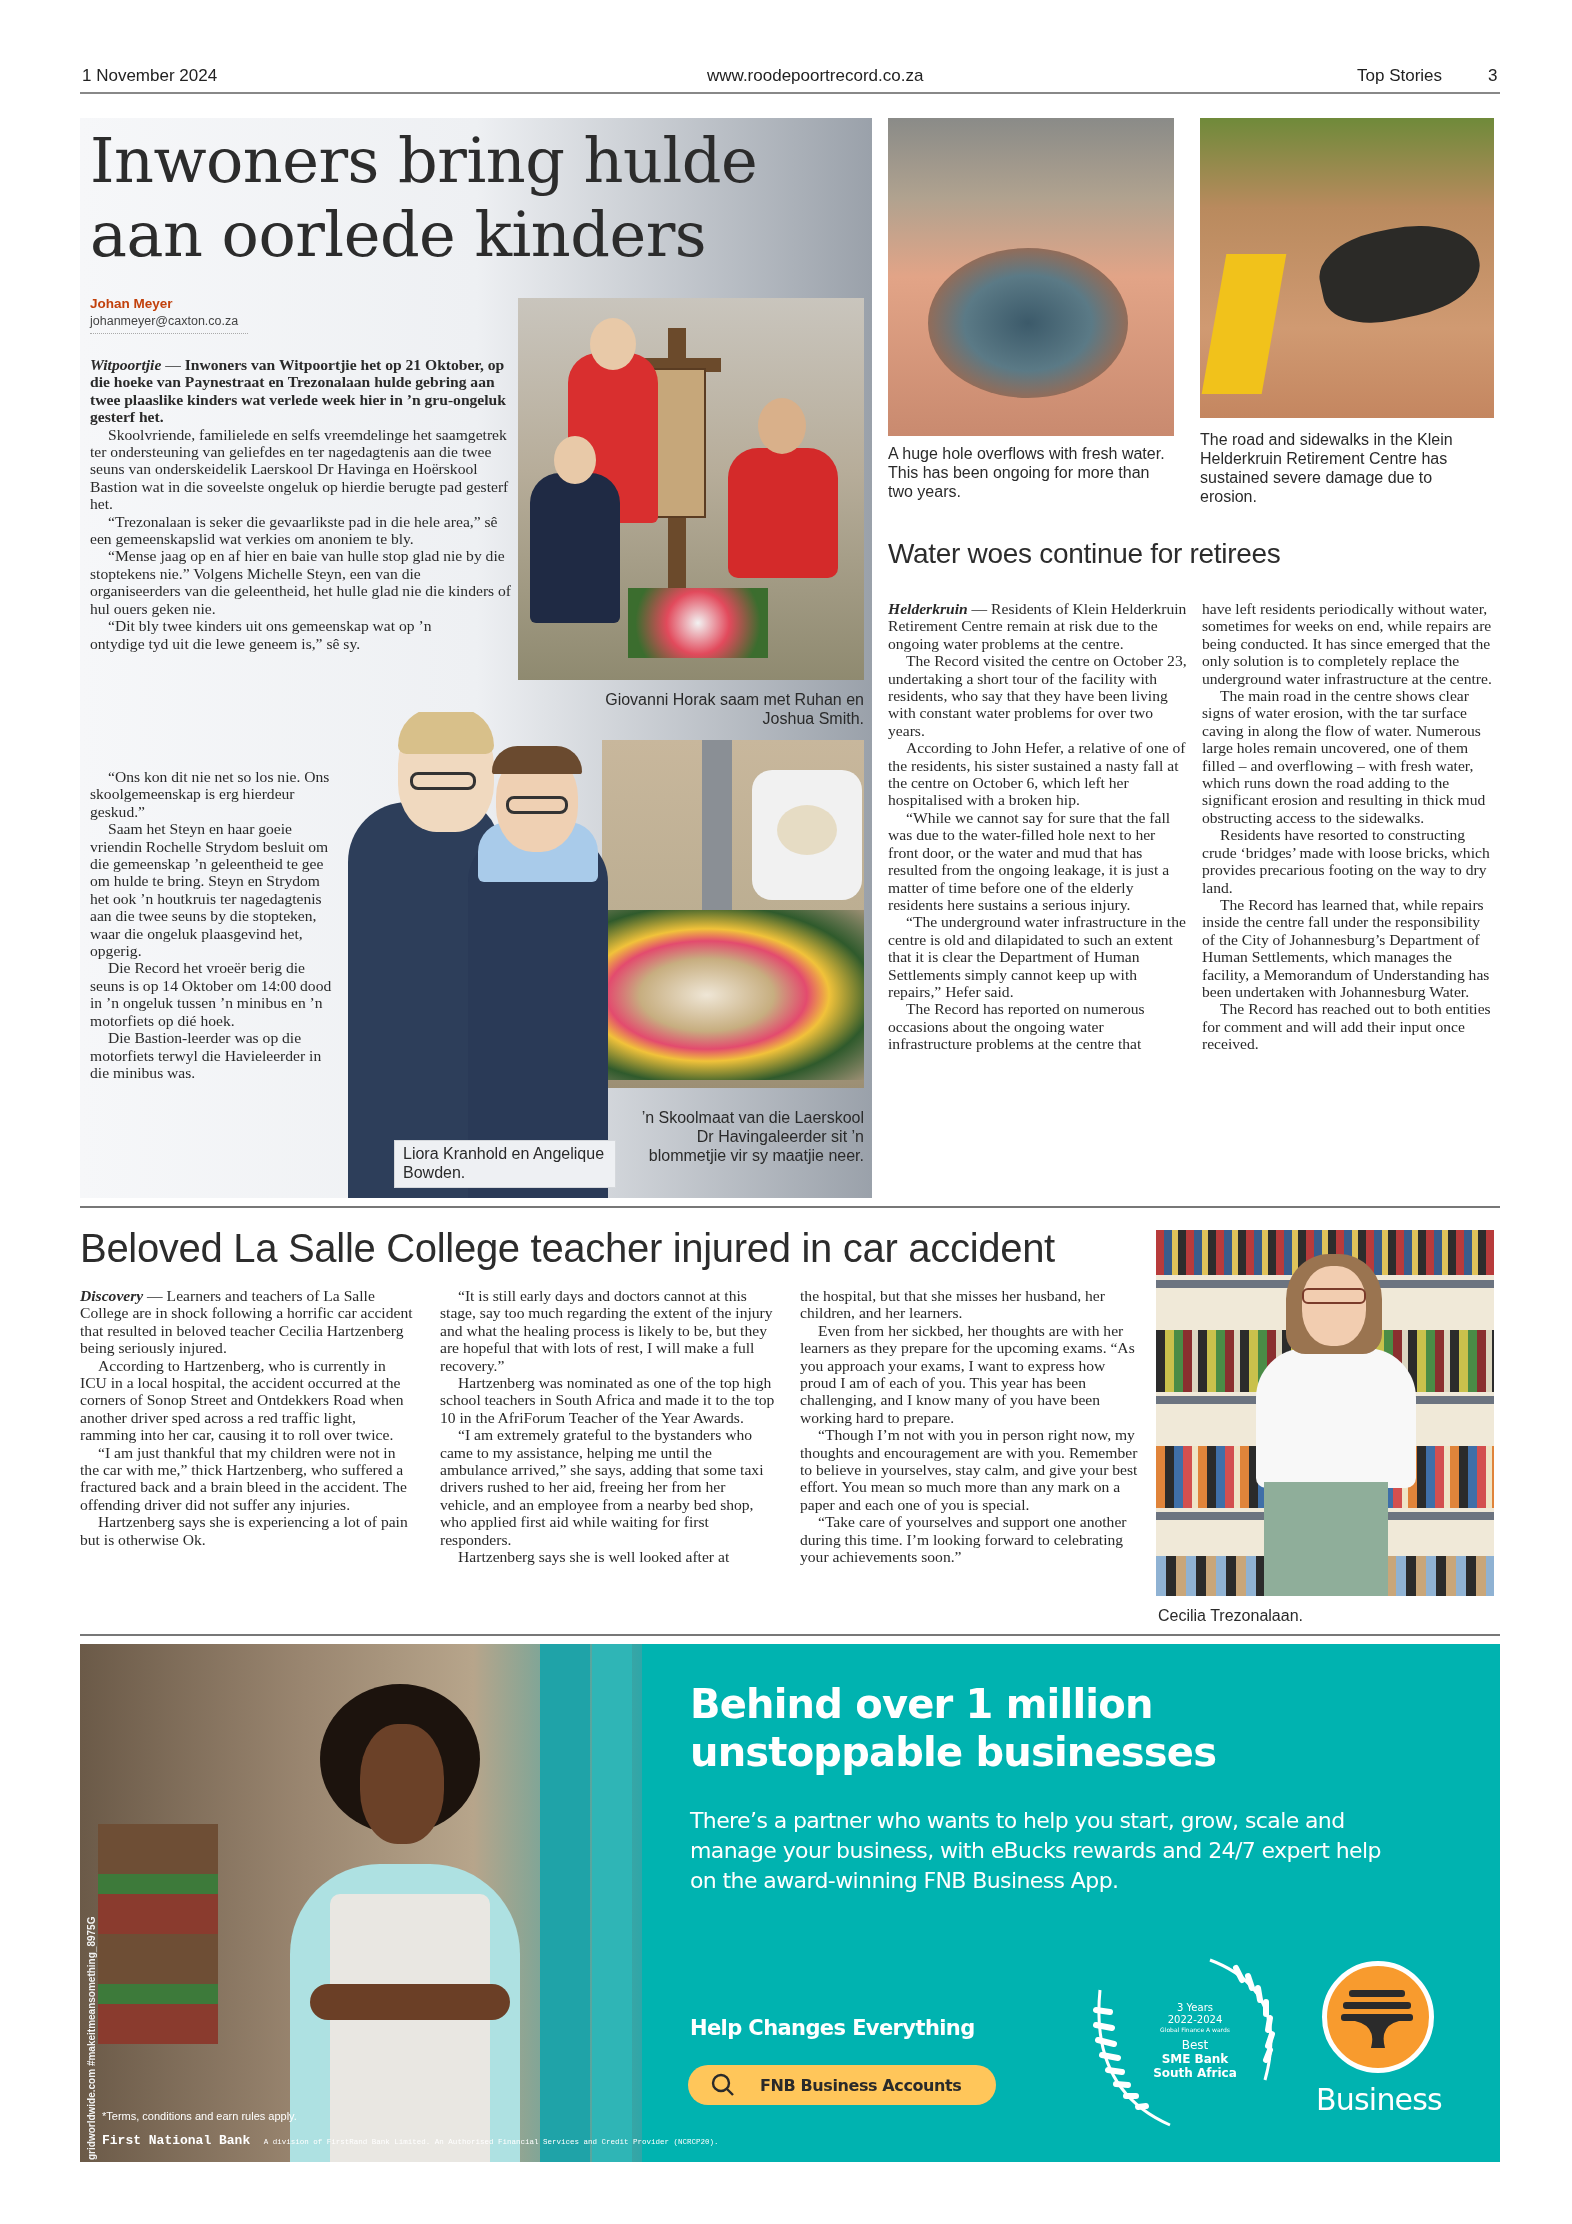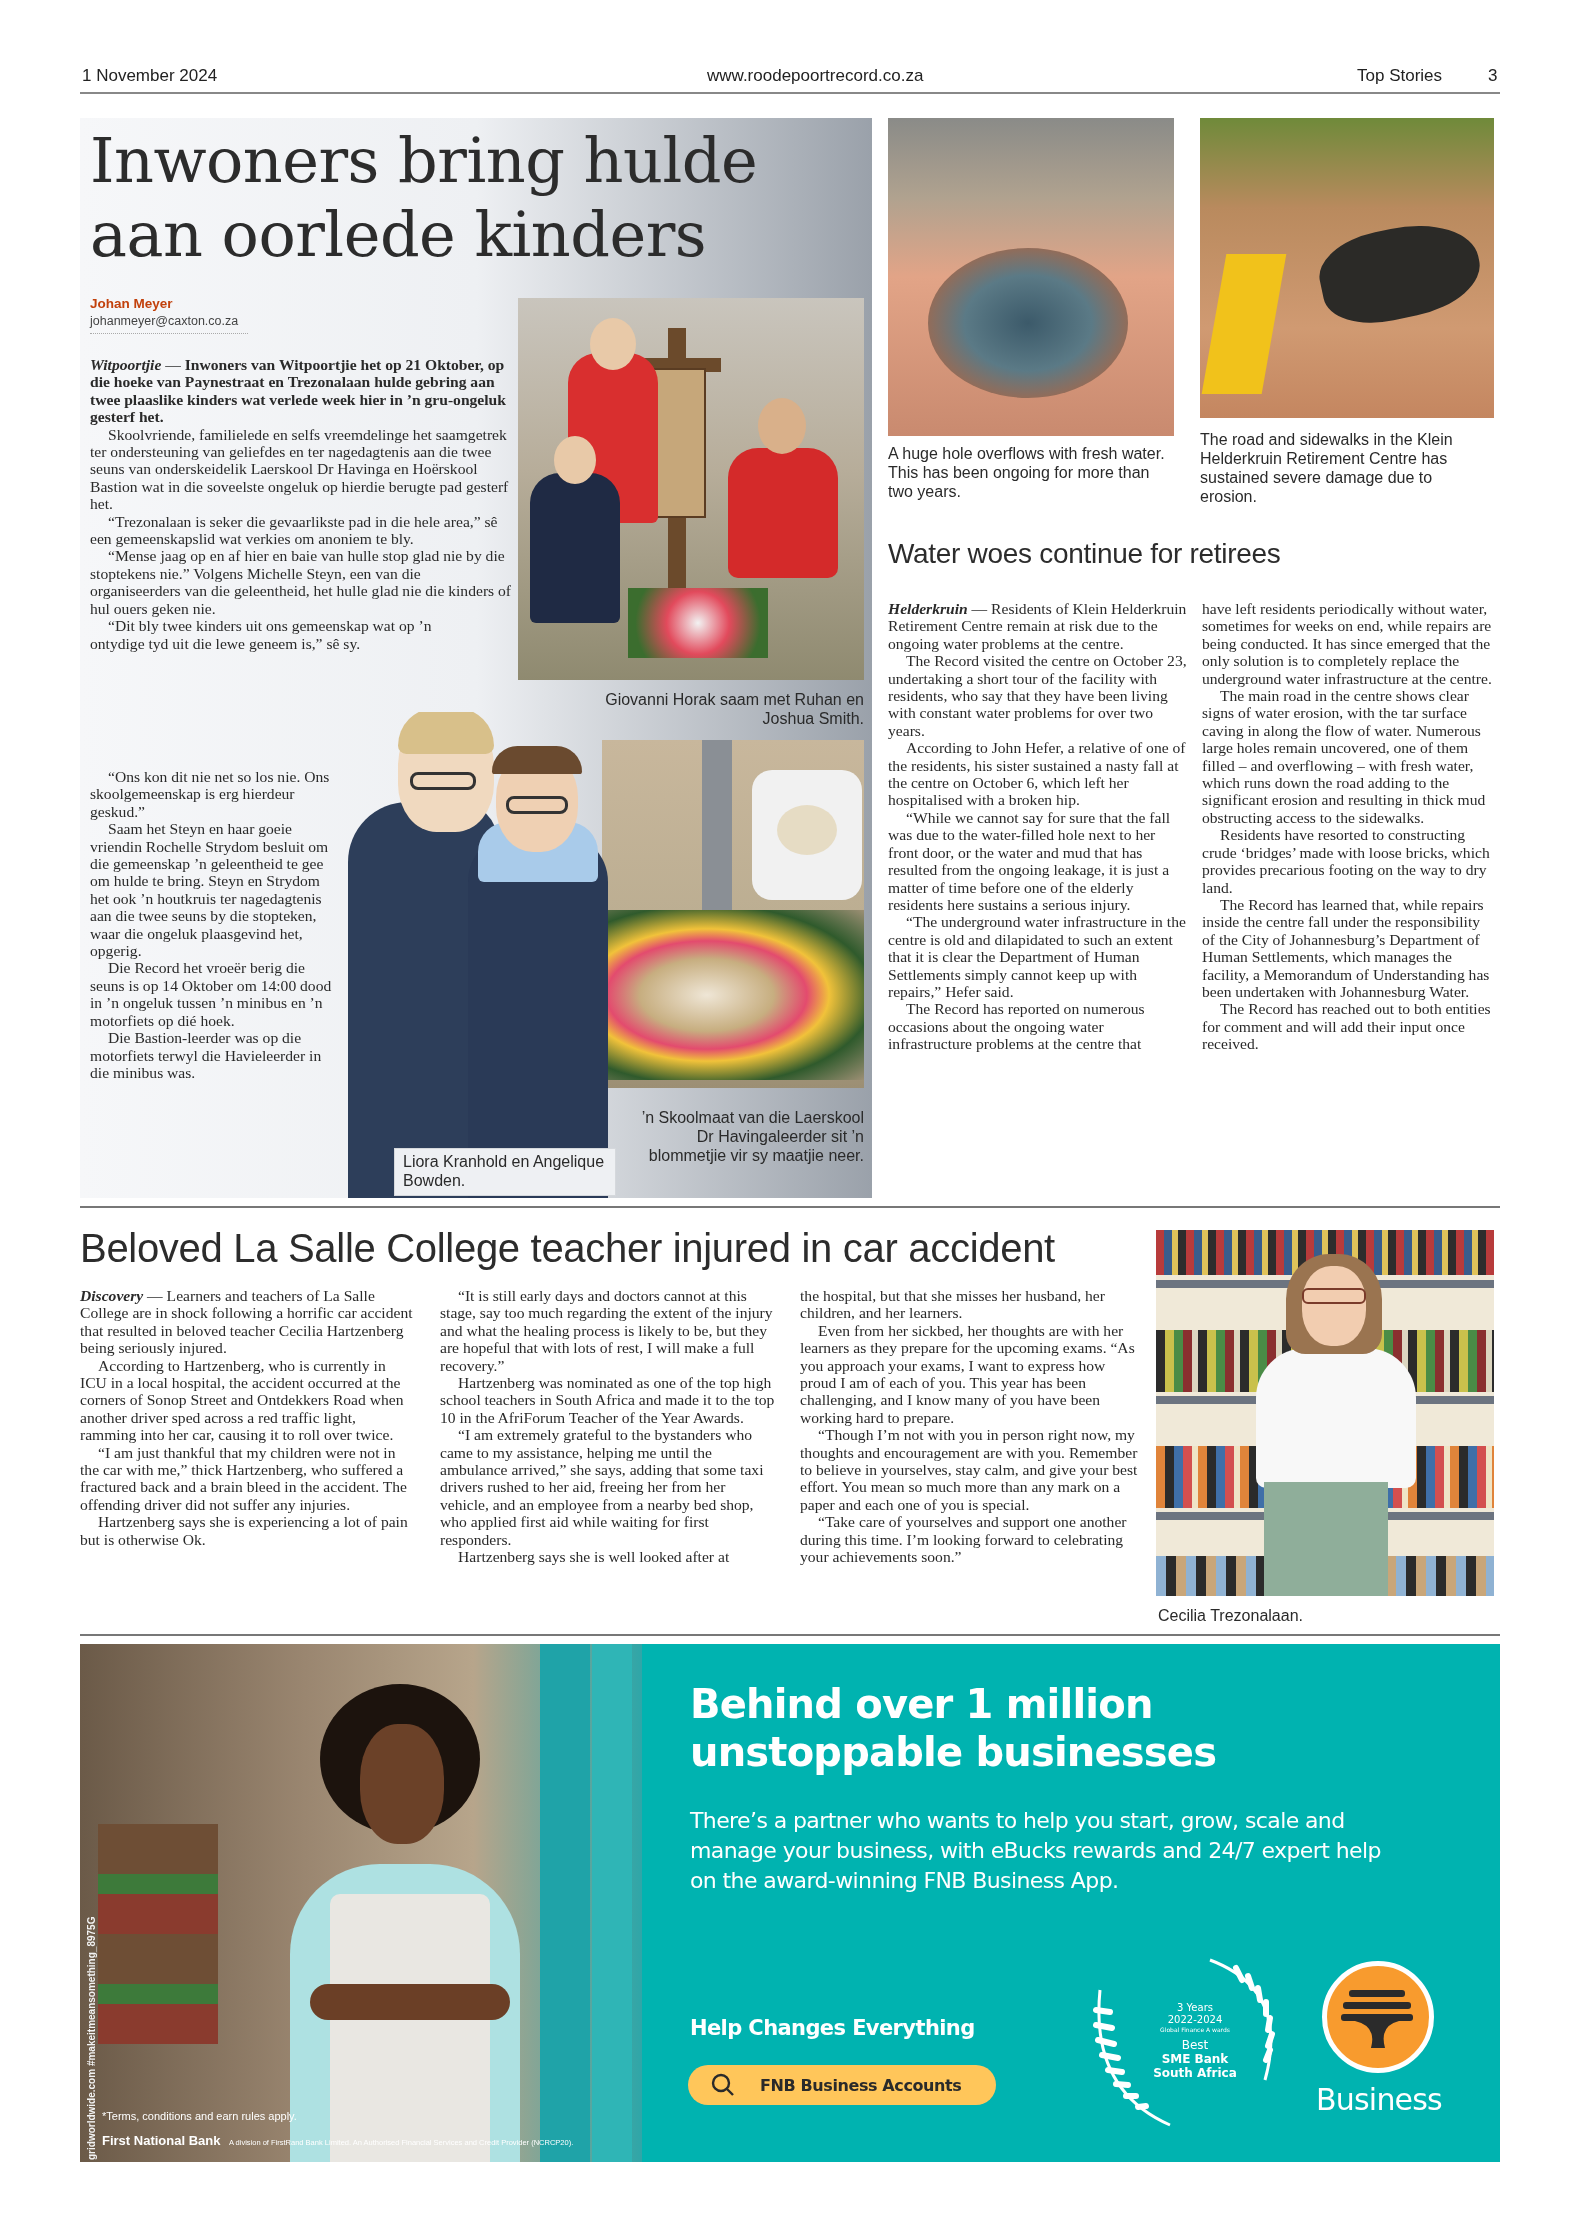--- a/index.html
+++ b/index.html
@@ -75,21 +75,21 @@
   <div class="abs" style="left:20px; top:90px; width:150px; height:400px; background:#2d3e5a; border-radius:60px 40px 0 0;"></div>
   <div class="abs" style="left:70px; top:0; width:96px; height:120px; background:#f0d9bf; border-radius:45% 45% 40% 40%;"></div>
   <div class="abs" style="left:70px; top:-4px; width:96px; height:46px; background:#d8c08a; border-radius:45px 45px 10px 10px;"></div>
   <div class="abs" style="left:140px; top:120px; width:140px; height:370px; background:#2a3a57; border-radius:50px 50px 0 0;"></div>
   <div class="abs" style="left:150px; top:110px; width:120px; height:60px; background:#a9cbea; border-radius:30px 30px 6px 6px;"></div>
   <div class="abs" style="left:168px; top:40px; width:82px; height:100px; background:#efd0b3; border-radius:45%;"></div>
   <div class="abs" style="left:164px; top:34px; width:90px; height:28px; background:#6a4a2f; border-radius:40px 40px 4px 4px;"></div>
   <div class="abs" style="left:178px; top:84px; width:62px; height:18px; border:3px solid #333; border-radius:8px;"></div>
   <div class="abs" style="left:82px; top:60px; width:66px; height:18px; border:3px solid #333; border-radius:8px;"></div>
 </div>
-<div class="abs caption" style="left:394px; top:1140px; width:222px; height:48px; background:#eef0f3; border:1px solid #d5d8dc; padding:3px 8px;margin-top:8px;">Liora Kranhold en Angelique Bowden.</div>
+<div class="abs caption" style="left:394px; top:1140px; width:222px; height:48px; background:#eef0f3; border:1px solid #d5d8dc; padding:3px 8px;">Liora Kranhold en Angelique Bowden.</div>
 
 <div class="abs photo" style="left:888px; top:118px; width:286px; height:318px; background:linear-gradient(180deg,#8a8b88 0%,#b0a28f 25%,#e2a487 50%,#c98a6f 100%);">
   <div class="abs" style="left:40px; top:130px; width:200px; height:150px; background:radial-gradient(ellipse,#3c5a6a 0%,#5b7a86 45%,#9b6a52 75%,transparent 100%); border-radius:50%;"></div>
 </div>
 <div class="abs photo" style="left:1200px; top:118px; width:294px; height:300px; background:linear-gradient(180deg,#6f8a3a 0%,#b98a5e 30%,#d09a72 70%,#c48660 100%);">
   <div class="abs" style="left:120px; top:110px; width:160px; height:90px; background:#2b2a27; border-radius:40% 50% 45% 40%; transform:rotate(-12deg);"></div>
   <div class="abs" style="left:14px; top:136px; width:60px; height:140px; background:#f1c21b; transform:skewX(-10deg);"></div>
 </div>
 <div class="abs caption" style="left:888px; top:444px; width:290px;">A huge hole overflows with fresh water. This has been ongoing for more than two years.</div>
 <div class="abs caption" style="left:1200px; top:430px; width:290px;">The road and sidewalks in the Klein Helderkruin Retirement Centre has sustained severe damage due to erosion.</div>
@@ -159,21 +159,21 @@
   <div class="abs" style="left:460px; top:0; width:50px; height:518px; background:#1fa3a8;"></div>
   <div class="abs" style="left:512px; top:0; width:40px; height:518px; background:#2fb5b6;"></div>
   <div class="abs" style="left:210px; top:220px; width:230px; height:298px; background:#aee1e2; border-radius:90px 90px 0 0;"></div>
   <div class="abs" style="left:250px; top:250px; width:160px; height:268px; background:#e9e7e2; border-radius:10px 10px 0 0;"></div>
   <div class="abs" style="left:230px; top:340px; width:200px; height:36px; background:#6b3f26; border-radius:20px;"></div>
   <div class="abs" style="left:240px; top:40px; width:160px; height:150px; background:#1c130d; border-radius:50%;"></div>
   <div class="abs" style="left:280px; top:80px; width:84px; height:120px; background:#6b4128; border-radius:45%;"></div>
 </div>
 <div class="abs" style="left:86px; top:2160px; transform:rotate(-90deg); transform-origin:0 0; font-family:'Liberation Sans',sans-serif; font-size:10px; font-weight:bold; color:#f2f2f2; white-space:nowrap;">gridworldwide.com  #makeitmeansomething_8975G</div>
 <div class="abs" style="left:102px; top:2110px; font-family:'Liberation Sans',sans-serif; font-size:11px; color:#ffffff;">*Terms, conditions and earn rules apply.</div>
-<div class="abs" style="left:102px; top:2131px; font-family:Liberation Sans, sans-serif; color:#ffffff; white-space:nowrap;">
+<div class="abs" style="left:102px; top:2131px; font-family:Liberation Mono, monospace; color:#ffffff; white-space:nowrap;">
   <span style="font-size:13px; font-weight:bold;">First National Bank</span>
   <span style="font-size:7.5px; margin-left:4px;">A division of FirstRand Bank Limited. An Authorised Financial Services and Credit Provider (NCRCP20).</span>
 </div>
 
 <div class="abs" style="left:690px; top:1680px; font-family:'DejaVu Sans',sans-serif; font-weight:bold; font-size:40px; line-height:48px; color:#ffffff; letter-spacing:-0.8px;">
   <div>Behind over 1 million</div>
   <div>unstoppable businesses</div>
 </div>
 <div class="abs" style="left:690px; top:1806px; width:720px; font-family:'DejaVu Sans',sans-serif; font-size:22px; line-height:30px; color:#ffffff; letter-spacing:-0.6px;">There’s a partner who wants to help you start, grow, scale and manage your business, with eBucks rewards and  24/7 expert help on the award-winning FNB Business App.</div>
 <div class="abs" style="left:690px; top:2016px; font-family:'DejaVu Sans',sans-serif; font-weight:bold; font-size:21px; color:#ffffff; letter-spacing:-0.6px;">Help Changes Everything</div>

